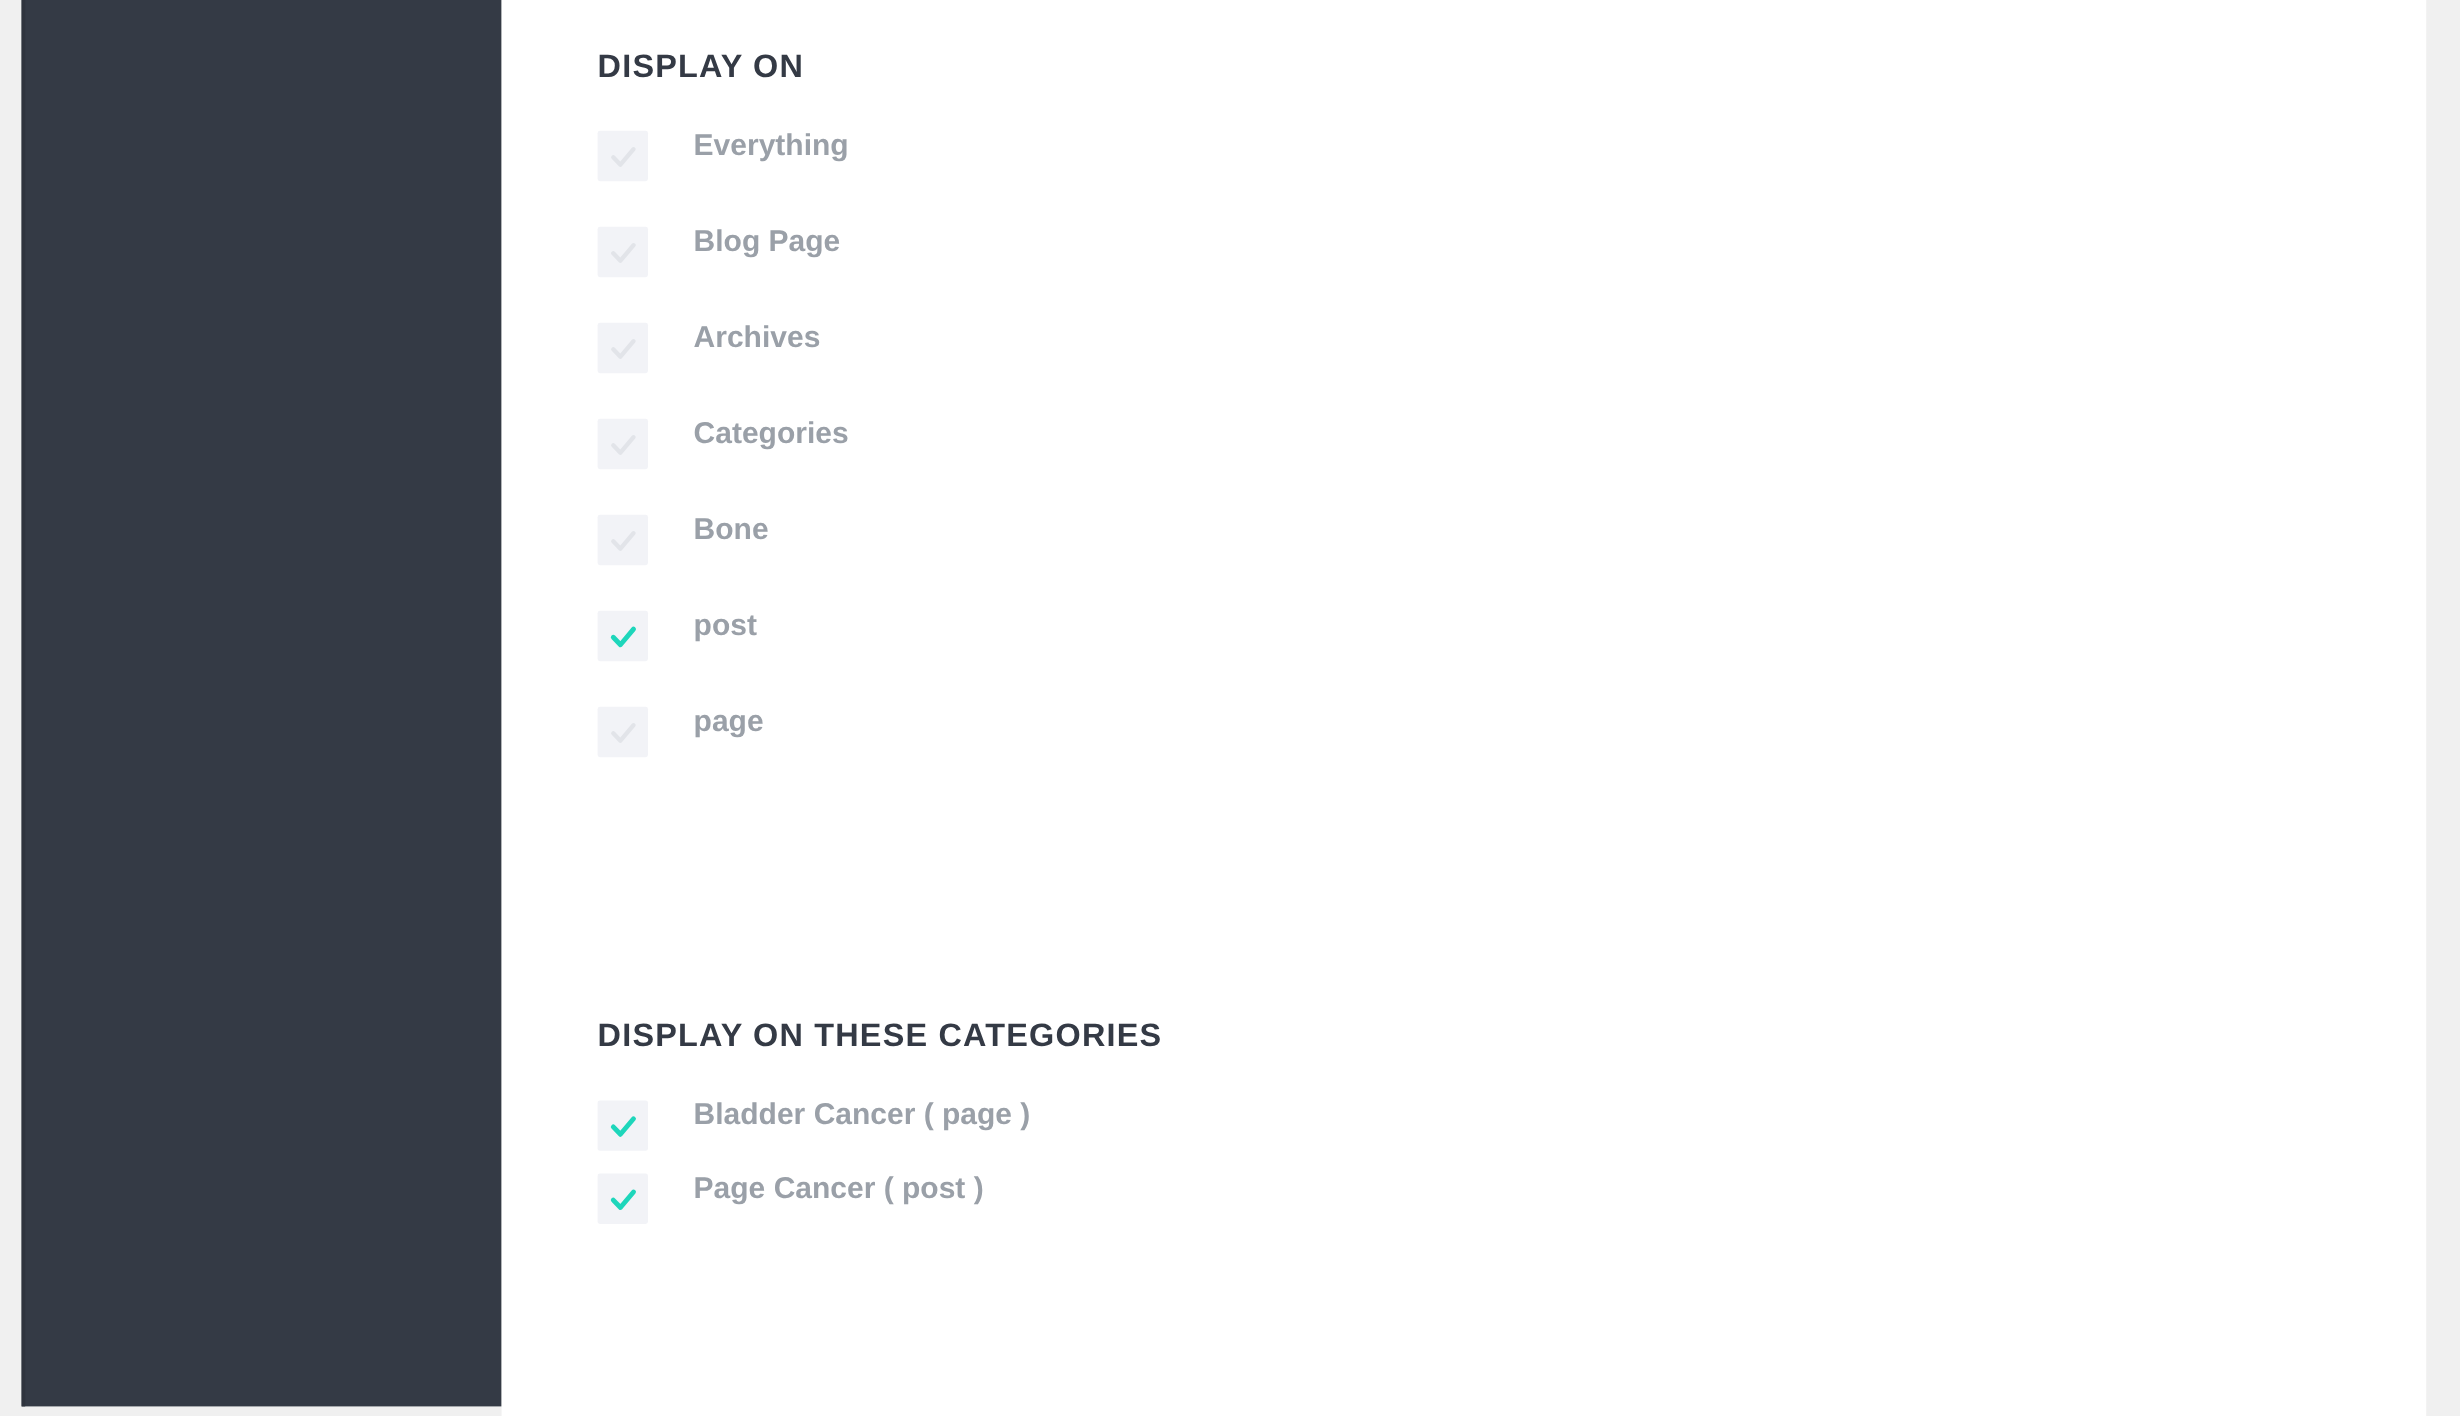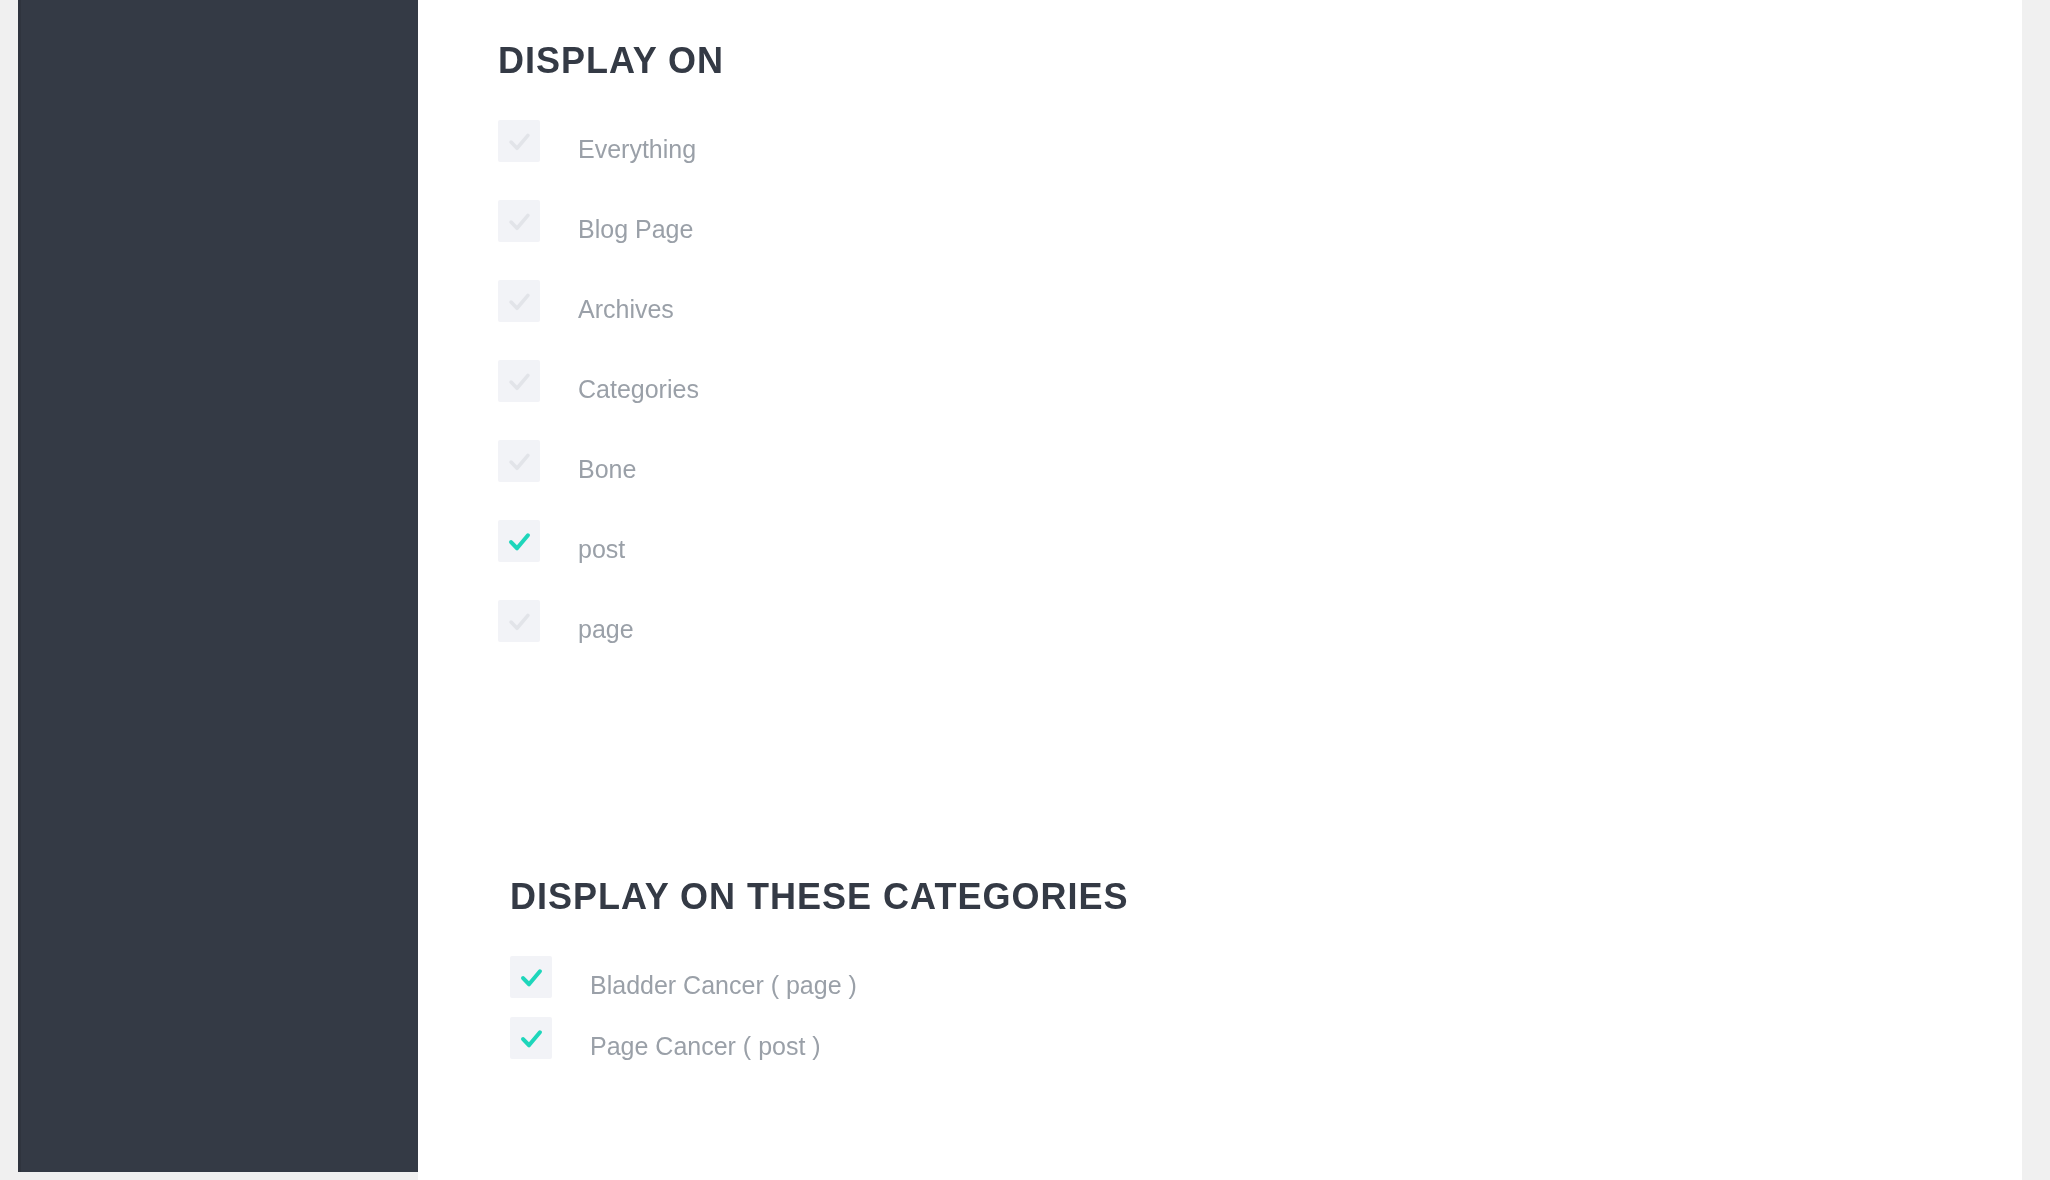--- a/index.html
+++ b/index.html
@@ -55,46 +55,47 @@
     height: 1180px;
     background: #f0f0f0;
   }
 
   
   .section {
     position: absolute;
     left: 80px;
   }
   .section-display-on { top: 40px; }
-  .section-categories { top: 876px; margin-left: 12px; }
+  .section-categories { top: 848px; }
 
   .section-title {
-    font-size: 36px;
+    font-size: 27px;
     font-weight: bold;
     color: #343a45;
     letter-spacing: 1.0px;
     text-transform: uppercase;
     margin: 0 0 38px 0;
     white-space: nowrap;
     font-family: "Liberation Sans", sans-serif;
   }
 
   
   .check-list {
     list-style: none;
     margin: 0;
     padding: 0;
   }
   .check-row {
     display: flex;
-    align-items: flex-end;
+    align-items: flex-start;
     height: 42px;
     margin-bottom: 38px;
     cursor: pointer;
     width: 900px;
+    font-weight: bold;
   }
   .section-categories .check-row {
     margin-bottom: 19px;
   }
 
   .checkbox {
     position: relative;
     flex: 0 0 auto;
     width: 42px;
     height: 42px;

